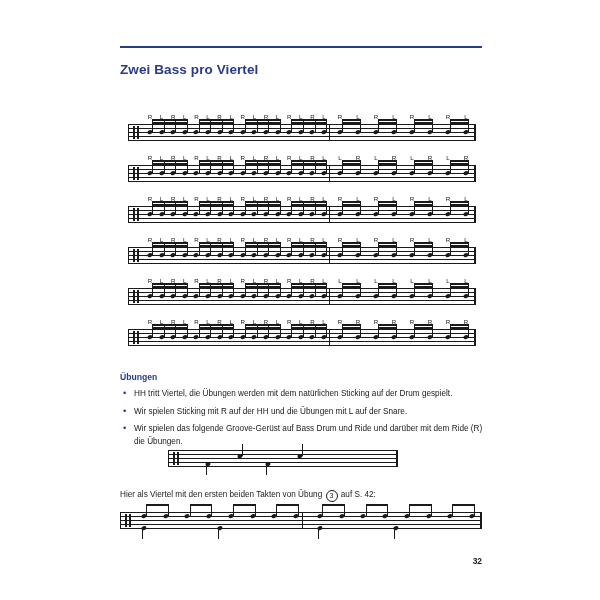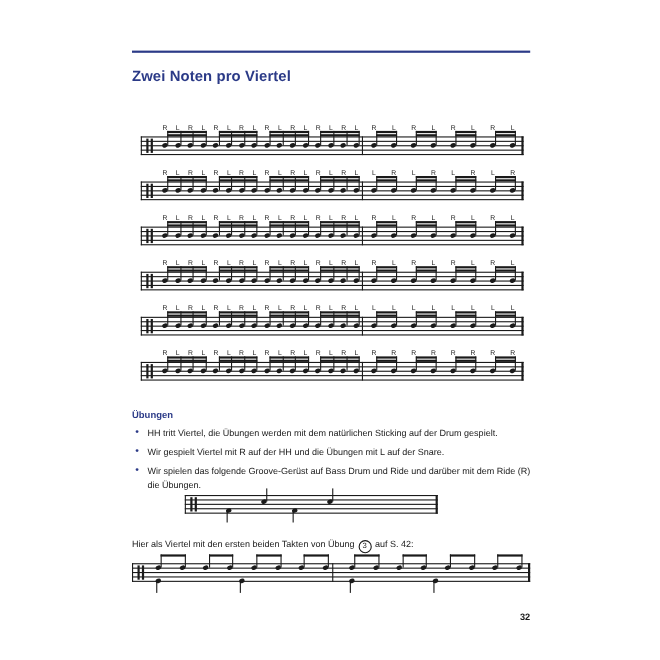--- a/index.html
+++ b/index.html
@@ -152,21 +152,21 @@
     color:#1a1a1a;
   }
 </style>
 </head>
 <body>
 
 <div class="page">
 
   <div class="header-rule"></div>
 
-  <div class="title">Zwei Noten pro Viertel</div>
+  <div class="title">Zwei Bass pro Viertel</div>
 
 
   <div id="systems-host">
       <div class="system" style="top:124px">
         <div class="staff">
           <div class="ln l0"></div>
           <div class="ln l1"></div>
           <div class="ln l2"></div>
           <div class="ln l3"></div>
           <div class="ln l4"></div>
@@ -786,21 +786,21 @@
         <div class="beam" style="left:286.1px;top:-2px;width:19px;"></div>
         <div class="beam" style="left:322.1px;top:-5px;width:19px;"></div>
         <div class="beam" style="left:322.1px;top:-2px;width:19px;"></div>
       </div>
     </div>
 
   <div class="sub-title" style="top:372px">Übungen</div>
 
   <div class="bullets" style="top:388px">
     <div class="bullet">HH tritt Viertel, die Übungen werden mit dem natürlichen Sticking auf der Drum gespielt.</div>
-    <div class="bullet">Wir gespielt Viertel mit R auf der HH und die Übungen mit L auf der Snare.</div>
+    <div class="bullet">Wir spielen Sticking mit R auf der HH und die Übungen mit L auf der Snare.</div>
     <div class="bullet">Wir spielen das folgende Groove-Gerüst auf Bass Drum und Ride und darüber mit dem Ride (R) die Übungen.</div>
   </div>
 
   <div id="groove-host">
       <div class="system" style="top:450px;left:168px;width:230px;">
         <div class="staff" style="width:230px;">
           <div class="ln l0"></div>
           <div class="ln l1"></div>
           <div class="ln l2"></div>
           <div class="ln l3"></div>

